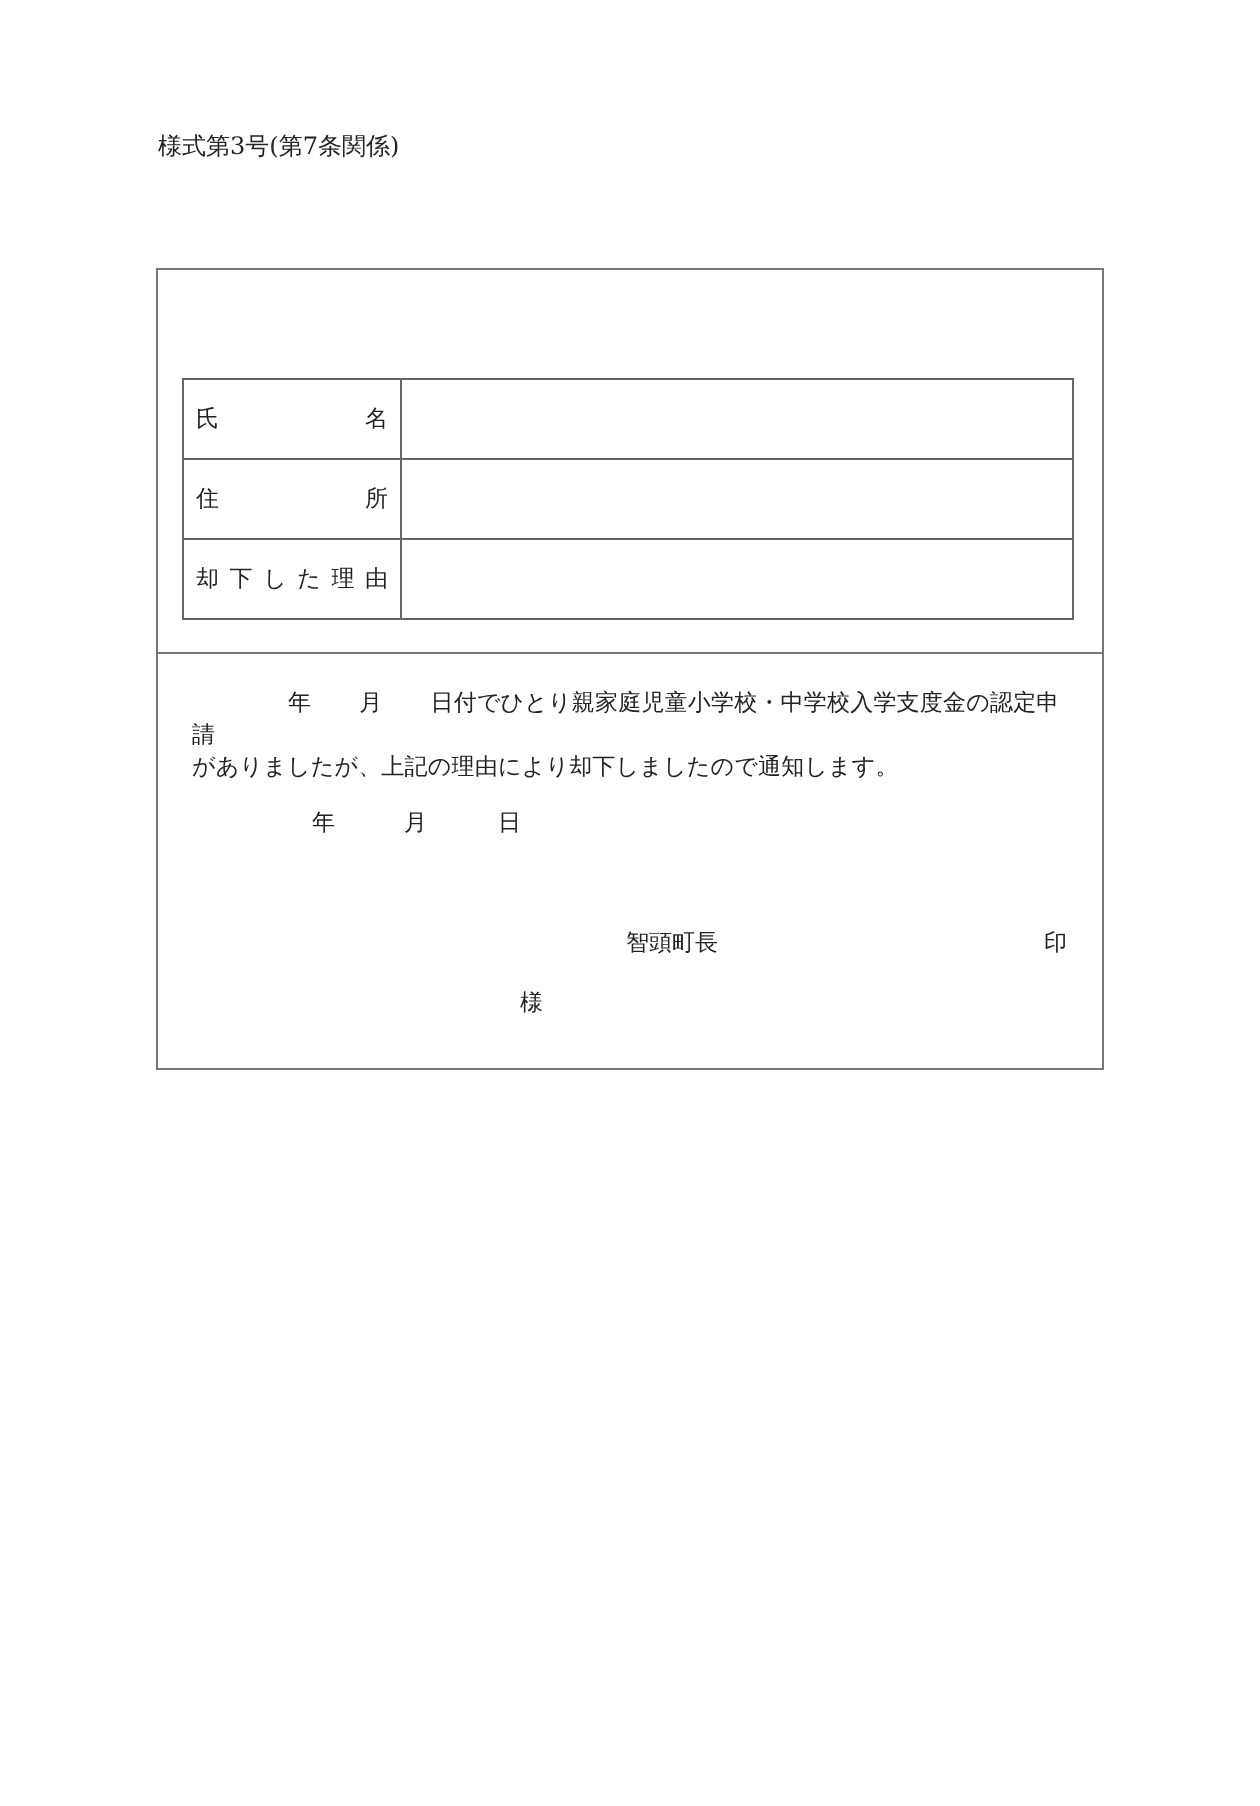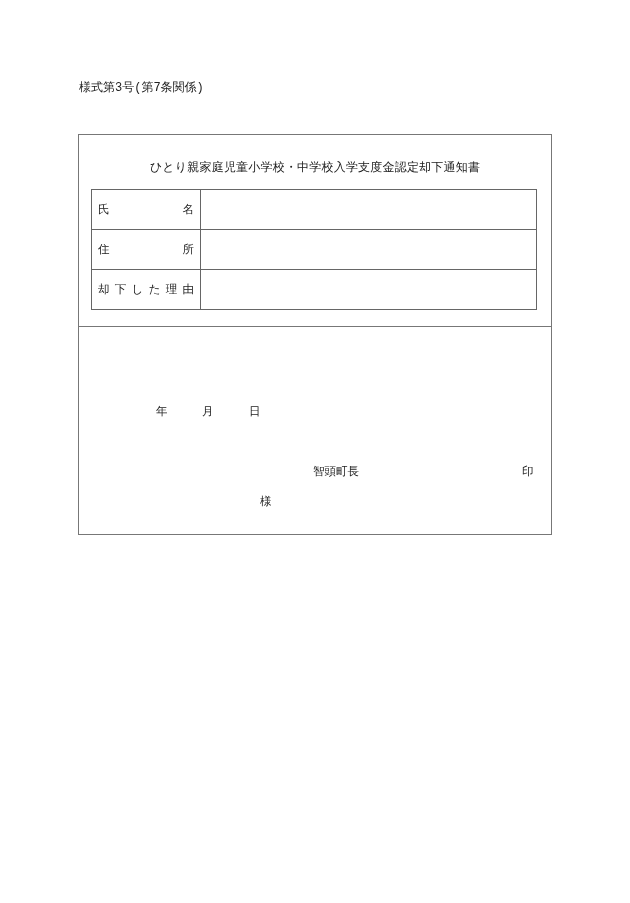--- a/index.html
+++ b/index.html
@@ -1,21 +1,21 @@
 <!DOCTYPE html>
 <html><head>
 <meta charset="utf-8">
 <style>
   html, body { margin: 0; padding: 0; }
   body {
     width: 630px; height: 903px; background: #ffffff; position: relative;
     font-family: "DejaVu Serif", "Liberation Serif", serif; color: #222;
     overflow: hidden;
   }
-  .form-no { position: absolute; left: 79px; top: 79px; font-size: 12px; letter-spacing: 0px; font-family: Liberation Mono, monospace; }
+  .form-no { position: absolute; left: 79px; top: 65px; font-size: 12px; letter-spacing: 0px; }
   .outer {
     position: absolute; left: 78px; top: 134px; width: 472px; height: 399px;
     border: 1px solid #777;
   }
   .title {
     position: absolute; left: 0; top: 24px; width: 100%; text-align: center;
     font-size: 12px; letter-spacing: 0.2px;
   }
   .info-table {
     position: absolute; left: 12px; top: 54px; width: 446px; border-collapse: collapse;
@@ -36,21 +36,20 @@
   .seal { position: absolute; left: 443px; top: 329px; font-size: 11.5px; }
   .sama { position: absolute; left: 181px; top: 359px; font-size: 11.5px; }
   .sp { display: inline-block; }
 </style>
 </head>
 <body>
 
 <div class="form-no">様式第3号(第7条関係)</div>
 
 <div class="outer">
-  <div class="title">ひとり親家庭児童小学校・中学校入学支度金認定却下通知書</div>
 
   <table class="info-table">
     <tbody>
         <tr>
       <td class="label">
         <div class="label-inner">
           <span>氏</span>
           <span>名</span>
         </div>
       </td>
@@ -76,20 +75,26 @@
           <span>由</span>
         </div>
       </td>
       <td></td>
     </tr>
   </tbody>
     </table>
 
   <div class="divider"></div>
 
+  <div class="body-text">
+    <div>
+      <span class="sp" style="width:48px"></span><span>年</span><span class="sp" style="width:24px"></span><span>月</span><span class="sp" style="width:24px"></span><span>日付でひとり親家庭児童小学校・中学校入学支度金の認定申請</span>
+    </div>
+    <div>がありましたが、上記の理由により却下しましたので通知します。</div>
+  </div>
 
   <span class="date-line" style="left:77px">年</span>
   <span class="date-line" style="left:123px">月</span>
   <span class="date-line" style="left:170px">日</span>
 
   <span class="mayor">智頭町長</span>
   <span class="seal">印</span>
   <span class="sama">様</span>
 </div>
 

